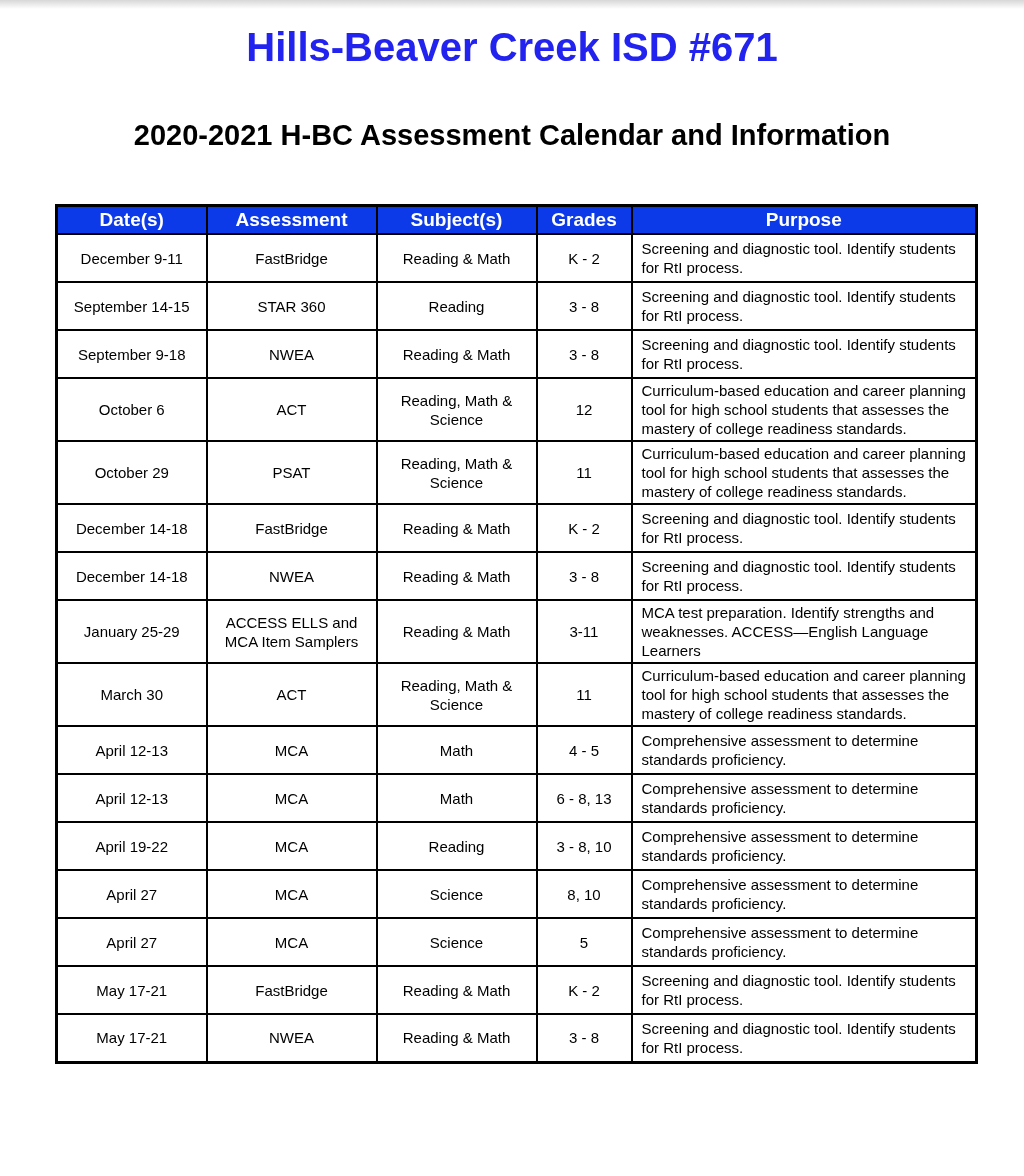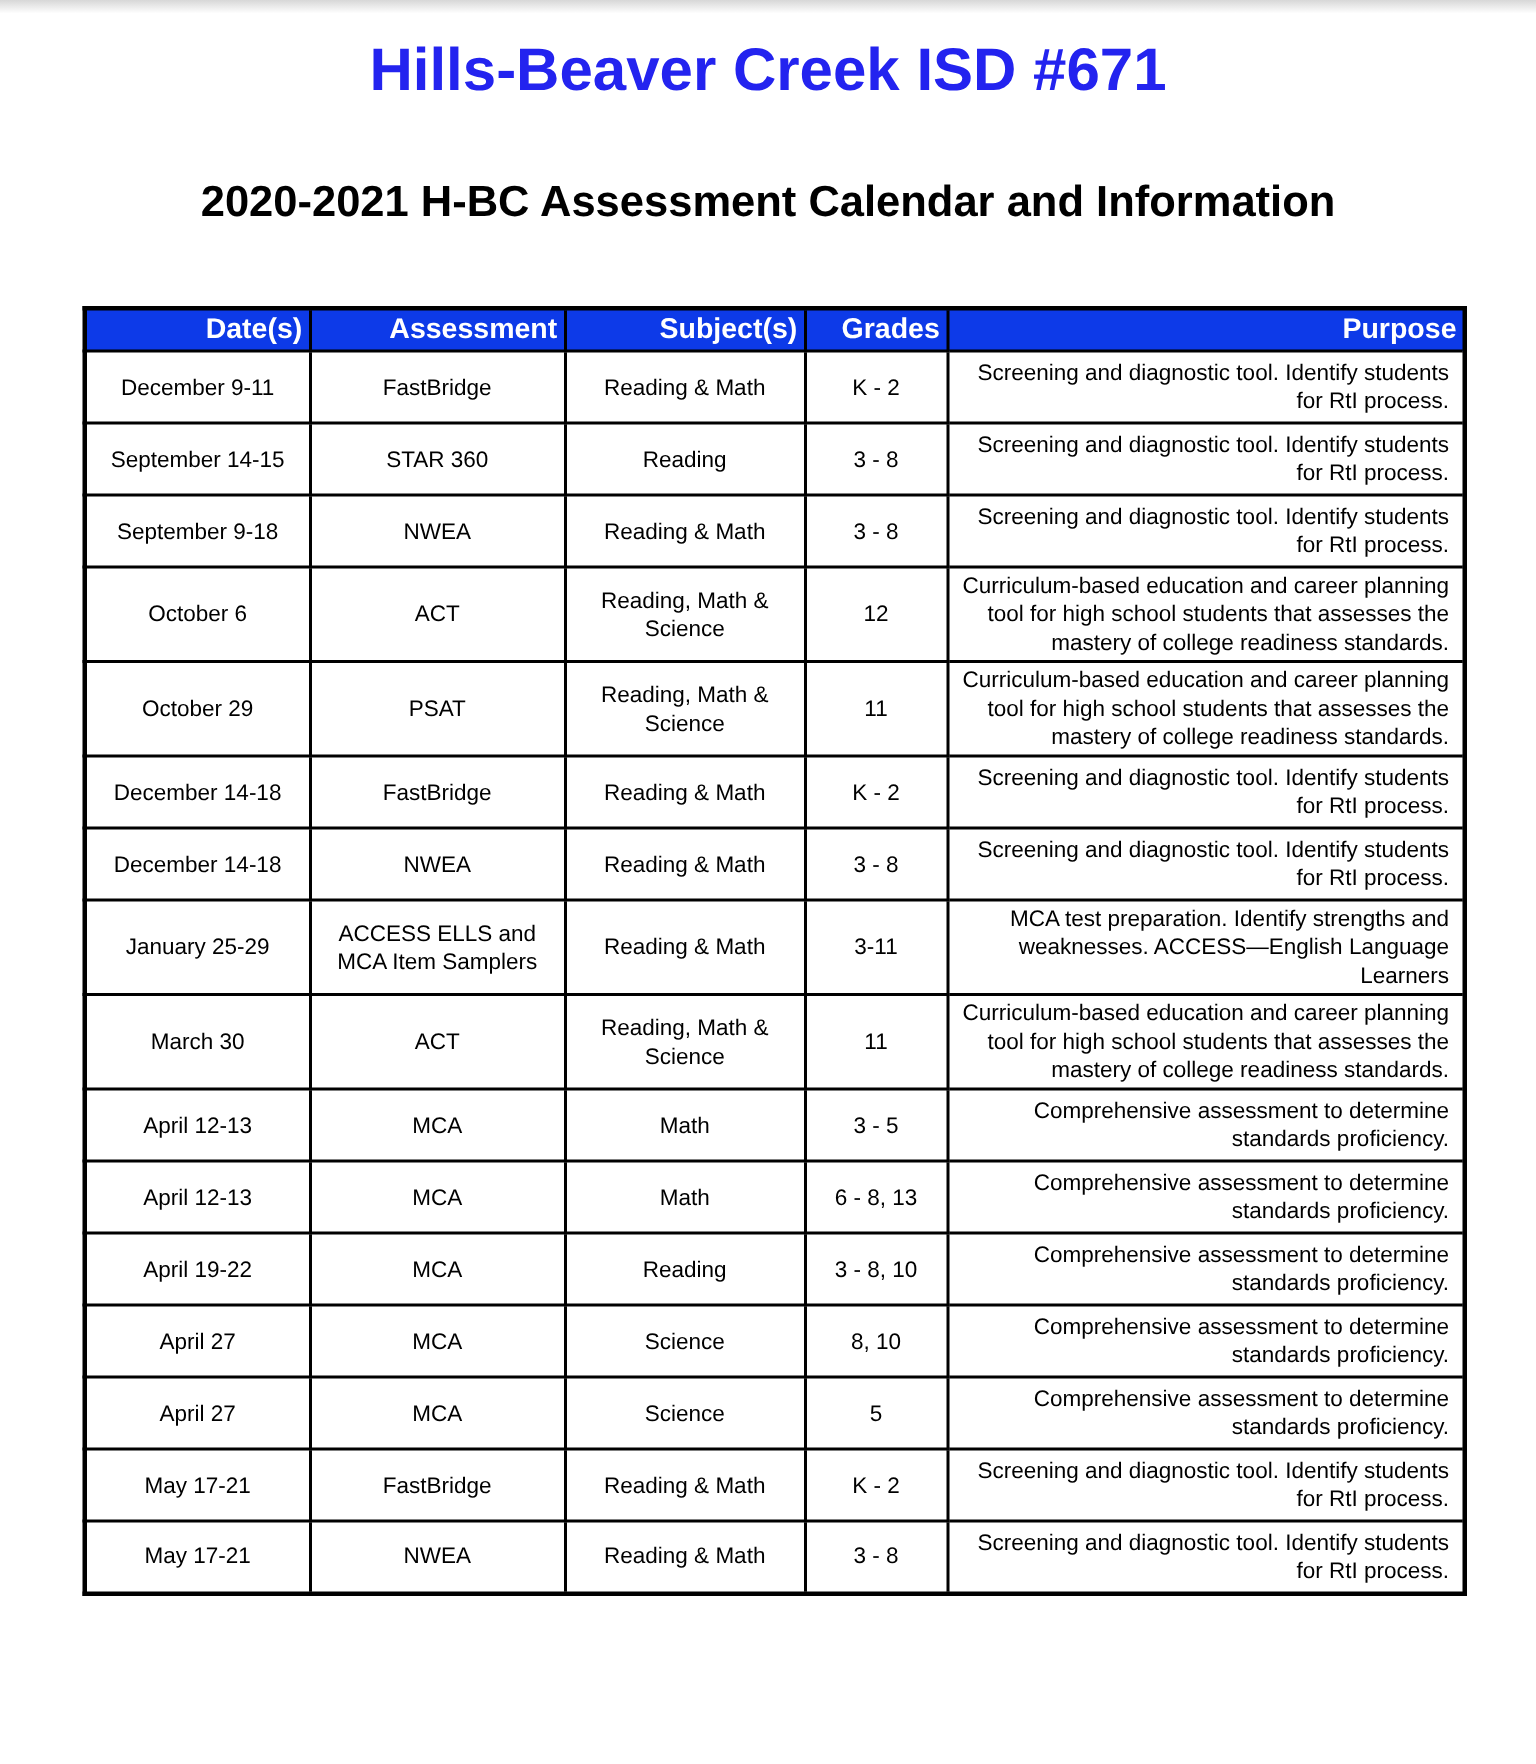--- a/index.html
+++ b/index.html
@@ -58,36 +58,36 @@
   col.c-grades     { width: 95px; }
   col.c-purpose    { width: 345px; }
   th {
     background: var(--header-bg);
     color: var(--header-text);
     font-size: 19px;
     font-weight: 700;
     height: 28px;
     border: 2px solid var(--border-color);
     padding: 2px 4px;
-    text-align: right;
+    text-align: center;
     vertical-align: middle;
   }
   td {
     border: 2px solid var(--border-color);
     font-size: 15px;
     line-height: 19px;
     color: #000000;
     text-align: center;
     vertical-align: middle;
     height: 48px;
     padding: 2px 6px;
     background: #ffffff;
   }
   td.purpose {
-    text-align: right;
+    text-align: left;
     padding: 2px 9px 2px 9px;
   }
 </style>
 </head>
 <body>
 
 <div class="top-shade"></div>
 
 <h1 class="page-title">Hills-Beaver Creek ISD #671</h1>
 
@@ -180,21 +180,21 @@
     <td>ACT</td>
     <td>Reading, Math &amp; Science</td>
     <td>11</td>
     <td class="purpose">Curriculum-based education and career planning tool for high school students that assesses the mastery of college readiness standards.</td>
   </tr>
 
   <tr>
     <td>April 12-13</td>
     <td>MCA</td>
     <td>Math</td>
-    <td>3 - 5</td>
+    <td>4 - 5</td>
     <td class="purpose">Comprehensive assessment to determine standards proficiency.</td>
   </tr>
 
   <tr>
     <td>April 12-13</td>
     <td>MCA</td>
     <td>Math</td>
     <td>6 - 8, 13</td>
     <td class="purpose">Comprehensive assessment to determine standards proficiency.</td>
   </tr>

